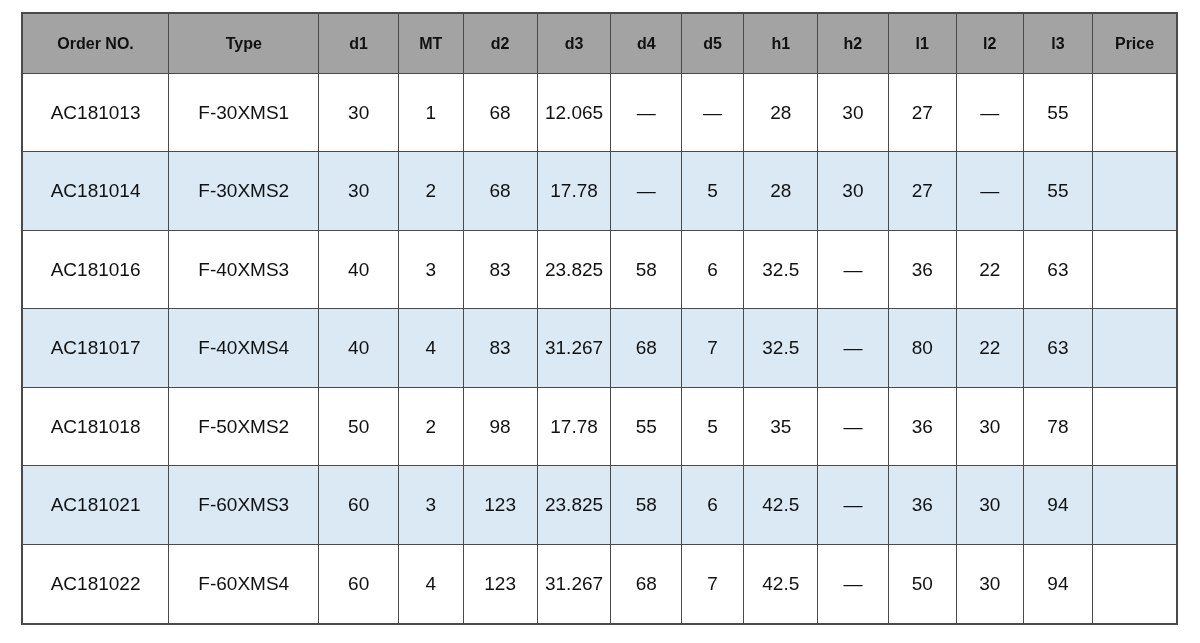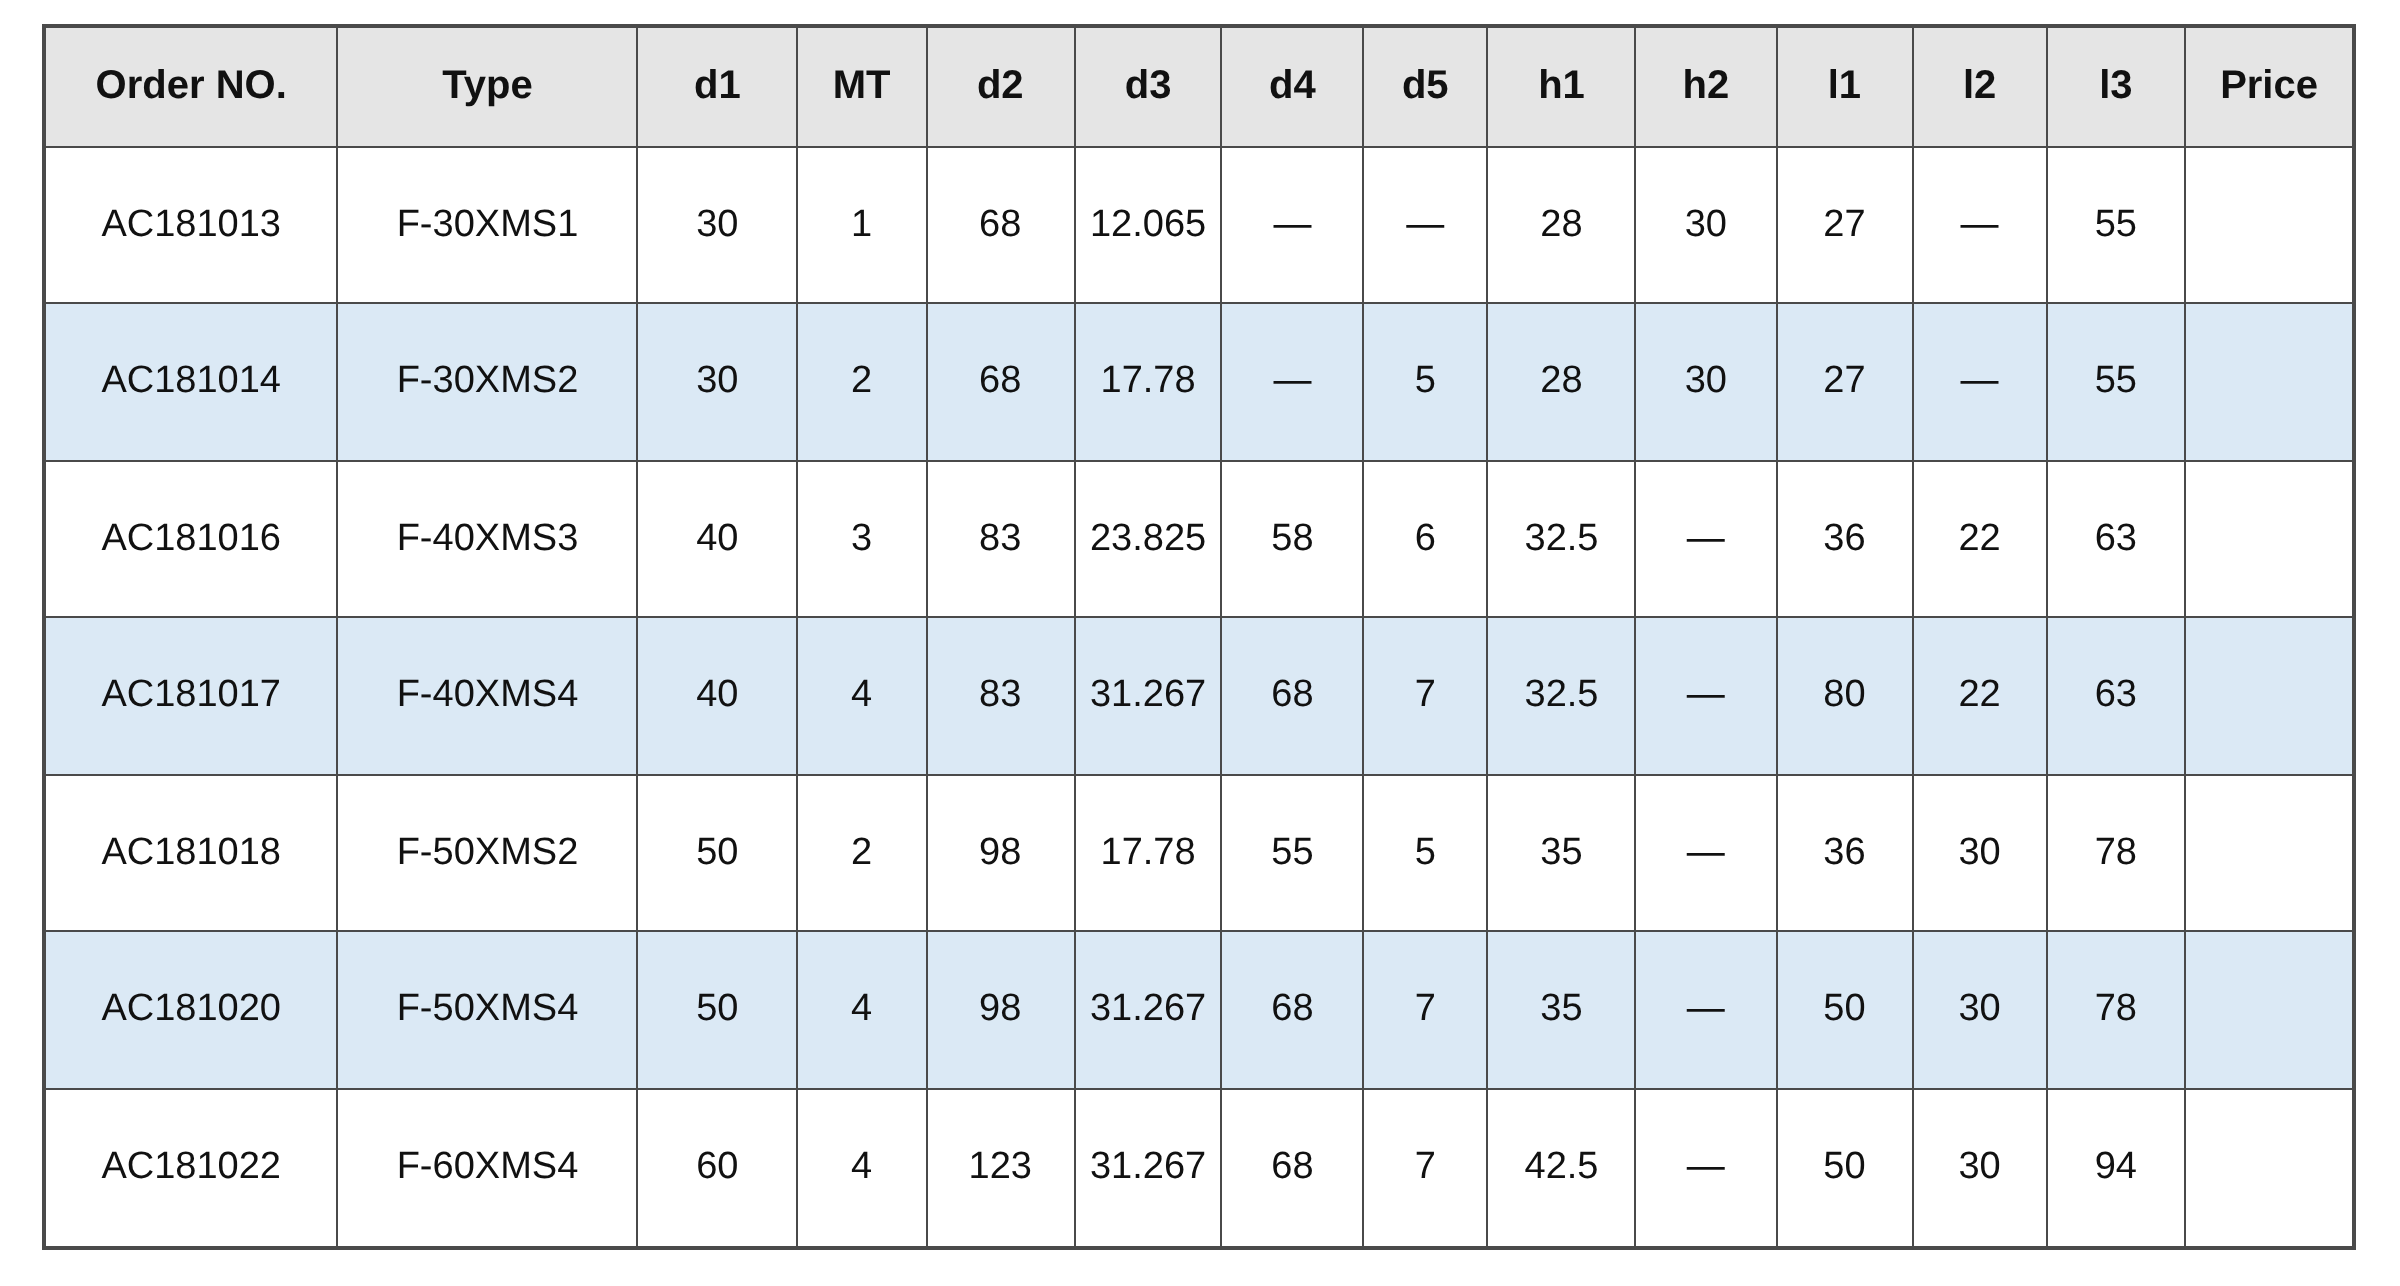--- a/index.html
+++ b/index.html
@@ -33,22 +33,22 @@
   table.spec-table td {
     border: 1.5px solid #4a4a4a;
     text-align: center;
     vertical-align: middle;
     color: #111111;
     padding: 0 2px;
     overflow: hidden;
     white-space: nowrap;
   }
   table.spec-table thead th {
-    background: #e5e5e5;
-    font-size: 20px;
+    background: #a3a3a3;
+    font-size: 16px;
     font-weight: bold;
     height: 59px;
   }
   table.spec-table tbody td {
     background: #ffffff;
     font-size: 19px;
     font-weight: normal;
     height: 37px;
   }
   table.spec-table tbody tr:nth-child(even) td {
@@ -185,33 +185,33 @@
             <td>55</td>
             <td>5</td>
             <td>35</td>
             <td>—</td>
             <td>36</td>
             <td>30</td>
             <td>78</td>
             <td></td>
           </tr>
           <tr>
-            <td>AC181020</td>
-            <td>F-50XMS4</td>
-            <td>50</td>
-            <td>4</td>
-            <td>98</td>
-            <td>31.267</td>
-            <td>68</td>
-            <td>7</td>
-            <td>35</td>
-            <td>—</td>
-            <td>50</td>
-            <td>30</td>
-            <td>78</td>
+            <td>AC181021</td>
+            <td>F-60XMS3</td>
+            <td>60</td>
+            <td>3</td>
+            <td>123</td>
+            <td>23.825</td>
+            <td>58</td>
+            <td>6</td>
+            <td>42.5</td>
+            <td>—</td>
+            <td>36</td>
+            <td>30</td>
+            <td>94</td>
             <td></td>
           </tr>
           <tr>
             <td>AC181022</td>
             <td>F-60XMS4</td>
             <td>60</td>
             <td>4</td>
             <td>123</td>
             <td>31.267</td>
             <td>68</td>

